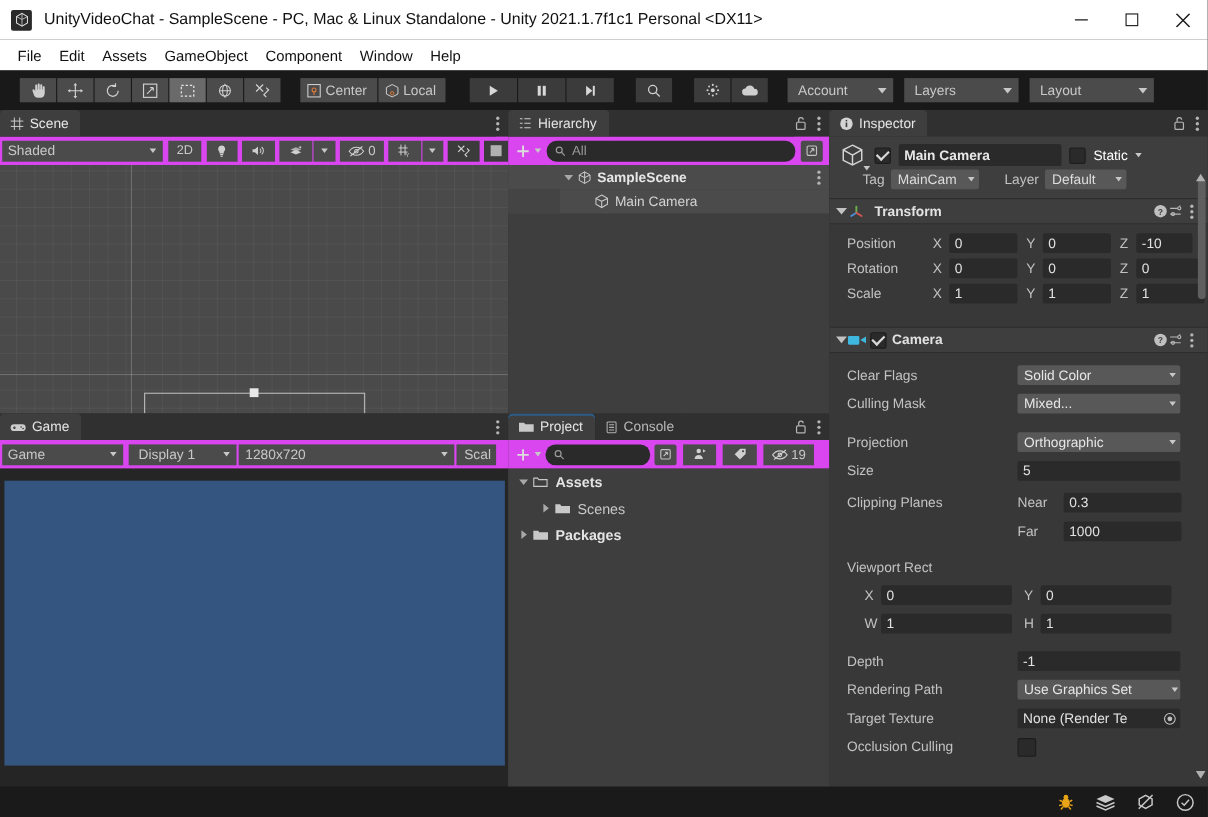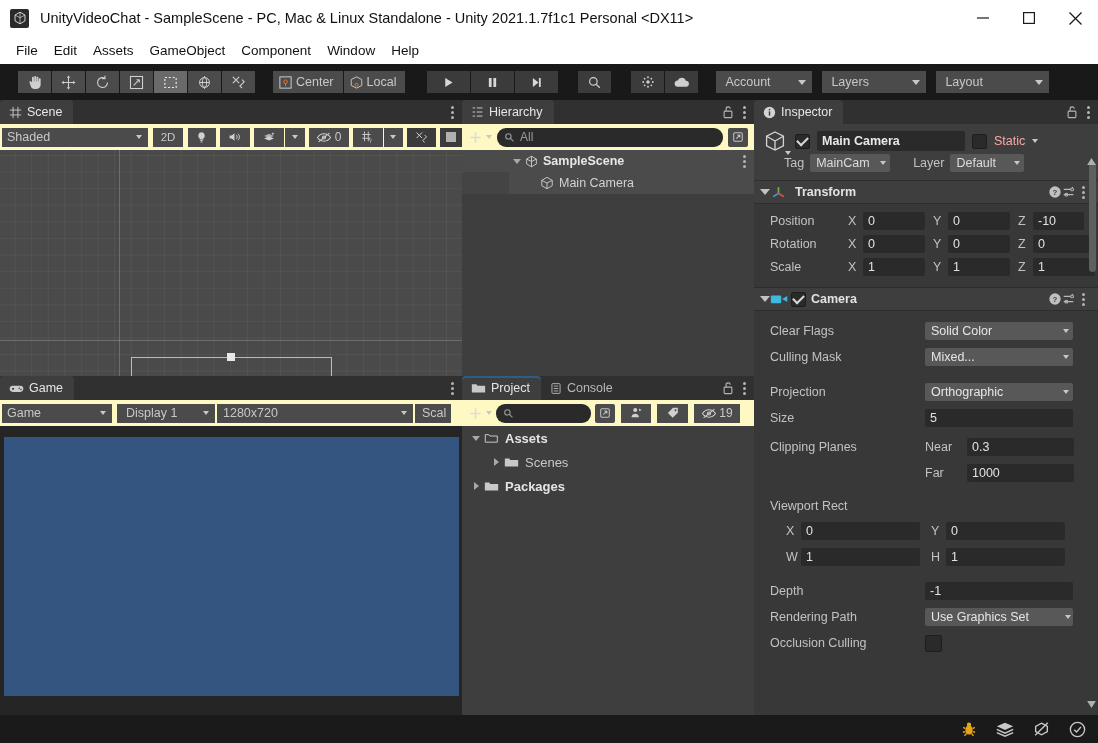--- a/index.html
+++ b/index.html
@@ -83,21 +83,21 @@
     display: flex; align-items: center; gap: 5px; padding: 0 11px 0 9px;
     background: #303030; color: #b8b8b8; font-size: 12.5px; border-radius: 4px 4px 0 0;
   }
   .tab.sel { background: #3e3e3e; color: #e6e6e6; }
   .tab.sel.blue-top { box-shadow: inset 0 2px 0 0 #2c5d87; }
   .tabrow-bg { flex: 1 1 auto; background: #303030; }
   .tab-icons { display: flex; align-items: center; gap: 9px; padding-right: 8px; }
   .kebab { display: flex; flex-direction: column; gap: 2px; align-items: center; }
   .kebab i { width: 3px; height: 3px; background: #b4b4b4; border-radius: 50%; display: block; }
 
-  .subbar { height: 26px; background: #fef9c3; display: flex; align-items: center; }
+  .subbar { height: 26px; background: #d946ef; display: flex; align-items: center; }
   .sb-ctl {
     height: 19px; background: #4b4b4b; display: flex; align-items: center;
     color: #c8c8c8; font-size: 12.5px; padding: 0 5px;
   }
 
   
   #scene-panel { left: 0; top: 100px; width: 462px; height: 276px; }
   .scene-view { position: absolute; left: 0; top: 50px; width: 462px; height: 226px; overflow: hidden; background: #4a4a4a; }
   .scene-grid {
     position: absolute; inset: 0;
@@ -682,21 +682,21 @@
           <div class="ih-icon">
             <svg width="24" height="24" viewBox="0 0 20 20" fill="none" stroke="#d4d4d4" stroke-width="1.1">
                 <path d="M10 2.5 17 6v8l-7 3.5L3 14V6z"></path>
                 <path d="M10 10 17 6M10 10 3 6M10 10v7.5"></path>
               </svg>
             <span class="caret sm" style="position:absolute;right:-3px;bottom:-1px;"></span>
           </div>
           <div class="chk on"></div>
           <div class="name-field">Main Camera</div>
           <div class="chk"></div>
-          <span style="color:#fca5a5;font-size:12.5px;">Static</span>
+          <span style="color:#ffffff;font-size:12.5px;">Static</span>
           <span class="caret sm"></span>
         </div>
         <div class="ih-row2">
           <span class="lbl">Tag</span>
           <div class="small-dd" style="width:80px;justify-content:space-between;">
             <span>MainCam</span>
             <span class="caret sm"></span>
           </div>
           <span class="lbl" style="margin-left:17px;">Layer</span>
           <div class="small-dd" style="width:74px;justify-content:space-between;">
@@ -761,21 +761,21 @@
           <span class="lbl" style="width:78px;">Scale</span>
           <span class="axis-lbl">X</span>
           <div class="vfield" style="width:62px;">1</div>
           <span class="axis-lbl" style="margin-left:8px;">Y</span>
           <div class="vfield" style="width:62px;">1</div>
           <span class="axis-lbl" style="margin-left:8px;">Z</span>
           <div class="vfield" style="width:62px;">1</div>
         </div>
       </div>
 
-      <div class="comp-hdr" style="margin-top:10px;">
+      <div class="comp-hdr" style="margin-top:20px;">
         <span class="tri"></span>
         <svg width="19" height="14" viewBox="0 0 22 14" fill="#3fb8e0">
             <rect x="1" y="3" width="12" height="9" rx="1.2"></rect>
             <path d="M14 7 20 3.4v7.2z"></path>
           </svg>
         <div class="chk on" style="margin-left:2px;"></div>
         <span class="comp-title" style="margin-left:5px;">Camera</span>
         <span class="comp-sp"></span>
         <span class="hdr-icon">
             <svg width="14" height="14" viewBox="0 0 16 16">
@@ -860,20 +860,30 @@
           <div class="vfield" style="width:148px;">-1</div>
         </div>
         <div class="row" style="margin-top:6px;">
           <span class="lbl" style="width:155px;">Rendering Path</span>
           <div class="dd-field" style="width:148px;padding-right:2px;">
             <span style="white-space:nowrap;overflow:hidden;">Use Graphics Set</span>
             <span class="caret sm"></span>
           </div>
         </div>
         <div class="row" style="margin-top:6px;">
+          <span class="lbl" style="width:155px;">Target Texture</span>
+          <div class="vfield" style="width:148px;justify-content:space-between;padding-right:3px;">
+            <span style="white-space:nowrap;overflow:hidden;">None (Render Te</span>
+            <svg width="13" height="13" viewBox="0 0 16 16" fill="none" stroke="#c2c2c2" stroke-width="1.2">
+                <circle cx="8" cy="8" r="6"></circle>
+                <circle cx="8" cy="8" r="2.1" fill="#c2c2c2"></circle>
+              </svg>
+          </div>
+        </div>
+        <div class="row" style="margin-top:6px;">
           <span class="lbl" style="width:155px;">Occlusion Culling</span>
           <div class="chk" style="width:17px;height:17px;"></div>
         </div>
       </div>
 
       <div class="vscroll" style="right:1px;top:38px;height:545px;">
         <i style="top:0;height:110px;"></i>
       </div>
       <div style="position:absolute;right:2px;top:30px;">
         <svg width="9" height="7" viewBox="0 0 10 8" fill="#b0b0b0">

